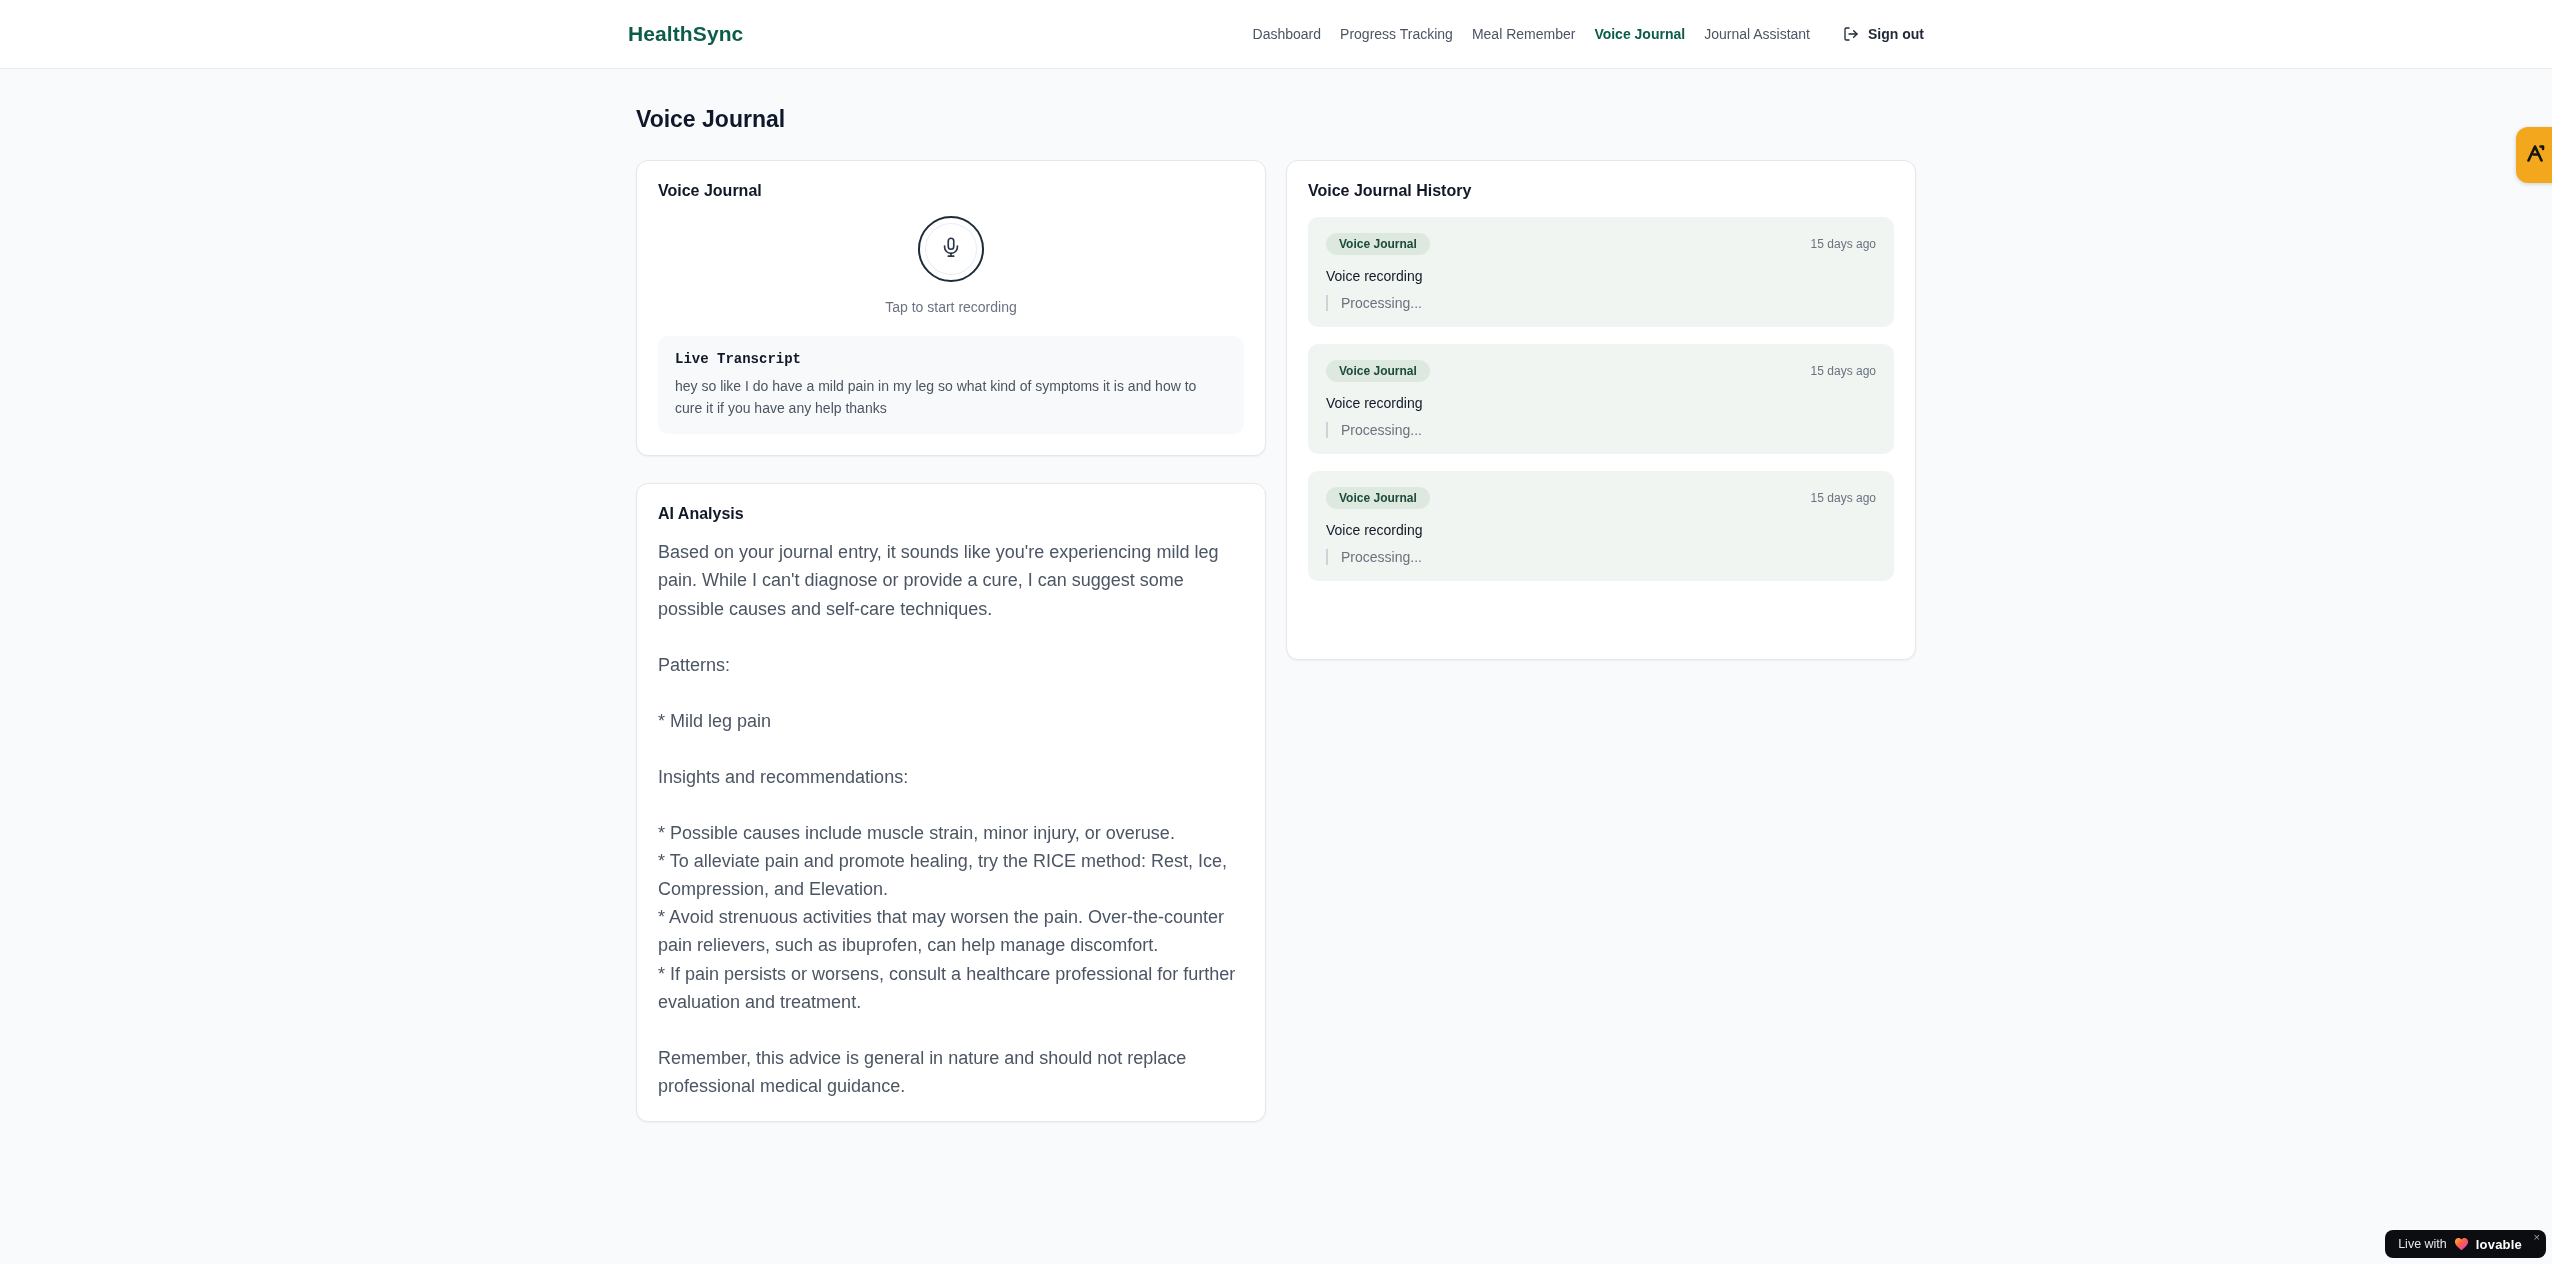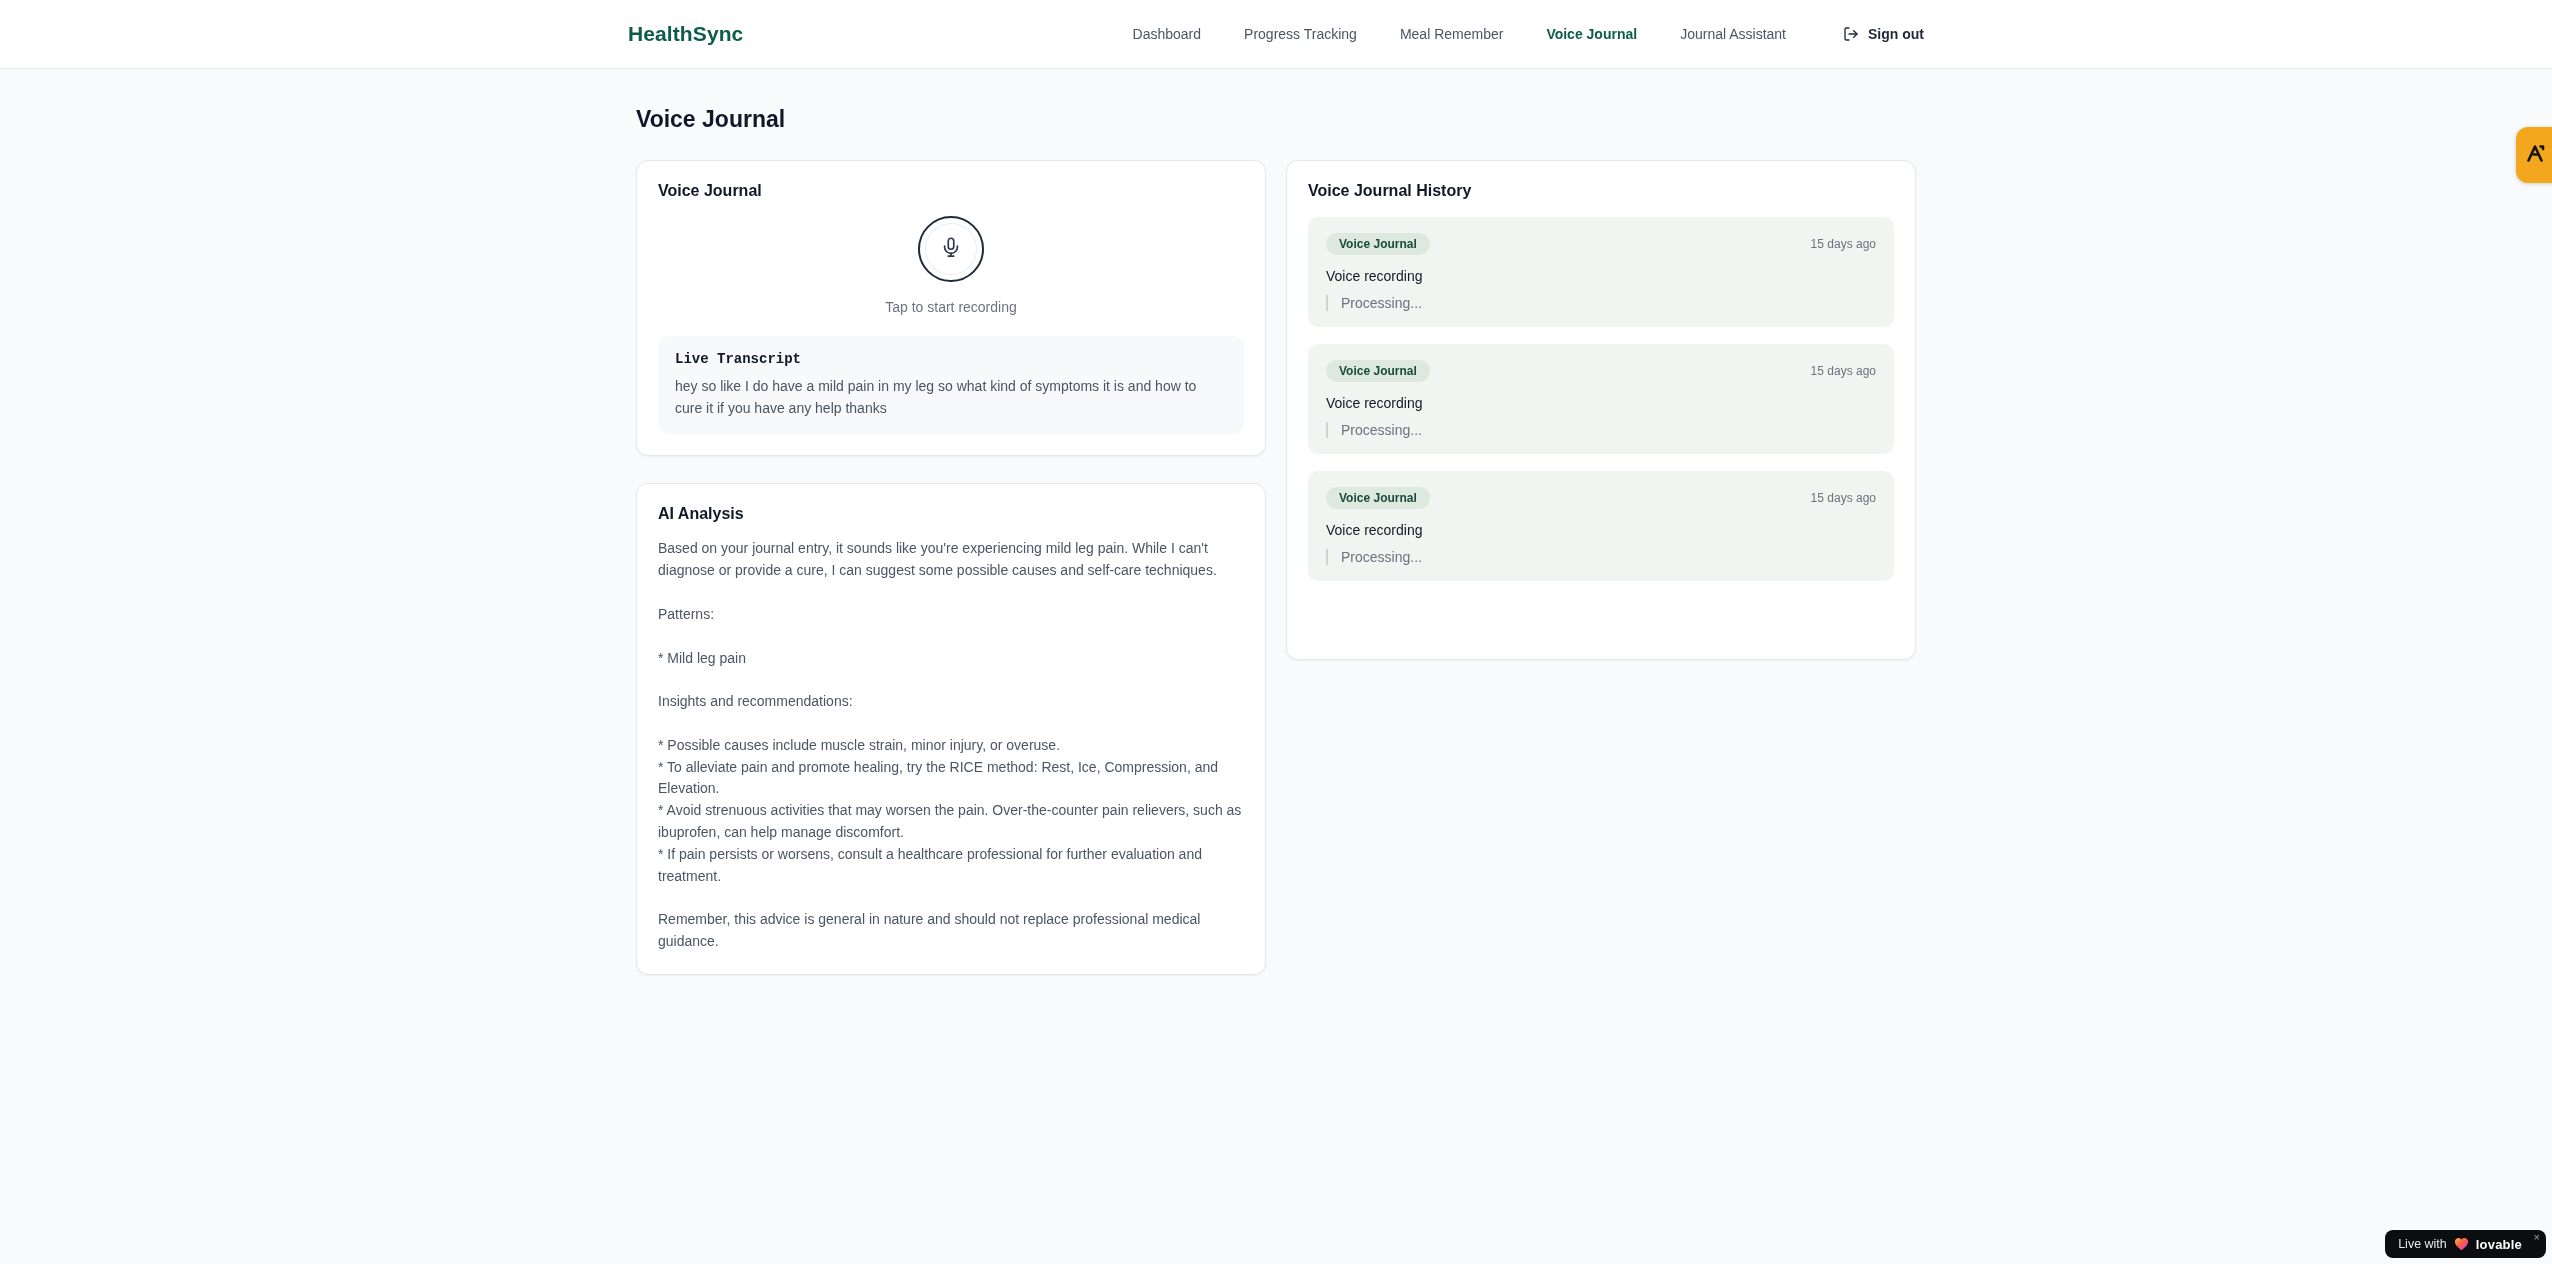--- a/index.html
+++ b/index.html
@@ -16,21 +16,21 @@
   
   .header {
     height:69px; background:#ffffff; border-bottom:1px solid #e7eaf0;
     display:flex; align-items:center;
   }
   .header-inner {
     width:1296px; margin:0 auto;
     display:flex; align-items:center; justify-content:space-between;
   }
   .logo { font-size:21px; font-weight:700; color:#0d5c4a; letter-spacing:.1px; cursor:pointer; }
-  .nav { display:flex; align-items:center; gap:43px; }
+  .nav { display:flex; align-items:center; gap:19px; }
   .nav a {
     font-size:14px; color:#4b5563; text-decoration:none; font-weight:500; cursor:pointer;
   }
   .nav a.active { color:#0d5c4a; font-weight:700; }
   .signout {
     display:flex; align-items:center; gap:9px; margin-left:14px;
     font-size:14px; font-weight:700; color:#1f2937; cursor:pointer;
   }
   .signout svg { display:block; }
 
@@ -59,21 +59,21 @@
   }
   .tap-hint { margin-top:17px; font-size:14px; color:#6b7280; }
   .transcript-box {
     margin-top:21px; background:#f8f9fa; border-radius:10px; padding:15px 17px;
   }
   .transcript-title { font-size:14px; font-weight:700; color:#111827;font-family:Liberation Mono, monospace; }
   .transcript-text { margin-top:9px; font-size:14px; color:#4b5563; line-height:1.55; }
 
   
   .analysis-body {
-    margin-top:15px; font-size:14px; color:#4b5563; line-height:1.56;
+    margin-top:15px; font-size:18px; color:#4b5563; line-height:1.56;
     white-space:pre-line;
   }
 
   
   .history-card { height:500px; }
   .history-entries { margin-top:17px; }
   .history-entry {
     background:#f0f5f1; border-radius:10px; padding:16px 18px; margin-bottom:17px;
   }
   .entry-row1 { display:flex; align-items:center; justify-content:space-between; }

